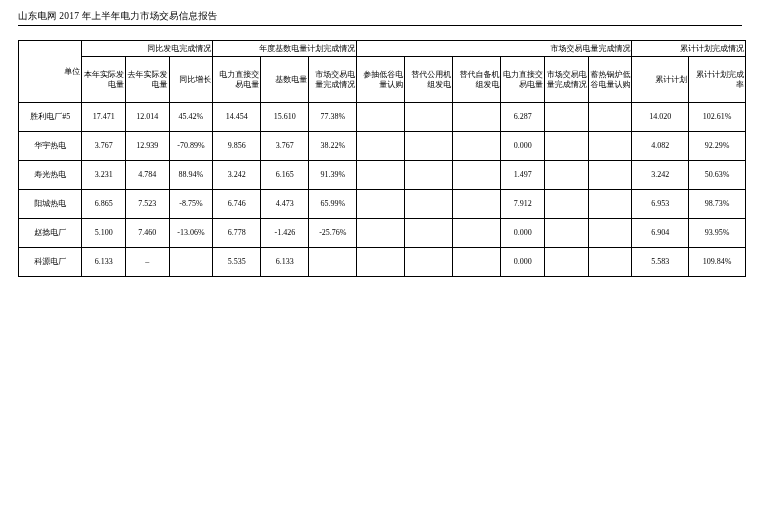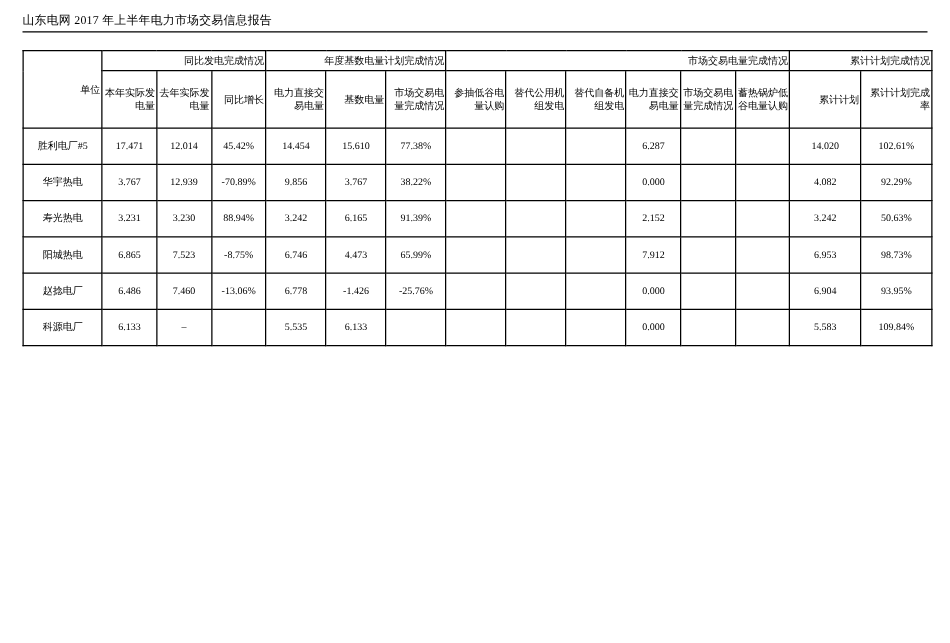--- a/index.html
+++ b/index.html
@@ -167,29 +167,29 @@
         <td class="num"></td>
         <td class="num">0.000</td>
         <td class="num"></td>
         <td class="num"></td>
         <td class="num">4.082</td>
         <td class="num">92.29%</td>
       </tr>
       <tr>
         <td class="name">寿光热电</td>
         <td class="num">3.231</td>
-        <td class="num">3.230</td>
+        <td class="num">4.784</td>
         <td class="num">88.94%</td>
         <td class="num">3.242</td>
         <td class="num">6.165</td>
         <td class="num">91.39%</td>
         <td class="num"></td>
         <td class="num"></td>
         <td class="num"></td>
-        <td class="num">2.152</td>
+        <td class="num">1.497</td>
         <td class="num"></td>
         <td class="num"></td>
         <td class="num">3.242</td>
         <td class="num">50.63%</td>
       </tr>
       <tr>
         <td class="name">阳城热电</td>
         <td class="num">6.865</td>
         <td class="num">7.523</td>
         <td class="num">-8.75%</td>
@@ -200,21 +200,21 @@
         <td class="num"></td>
         <td class="num"></td>
         <td class="num">7.912</td>
         <td class="num"></td>
         <td class="num"></td>
         <td class="num">6.953</td>
         <td class="num">98.73%</td>
       </tr>
       <tr>
         <td class="name">赵捻电厂</td>
-        <td class="num">6.486</td>
+        <td class="num">5.100</td>
         <td class="num">7.460</td>
         <td class="num">-13.06%</td>
         <td class="num">6.778</td>
         <td class="num">-1.426</td>
         <td class="num">-25.76%</td>
         <td class="num"></td>
         <td class="num"></td>
         <td class="num"></td>
         <td class="num">0.000</td>
         <td class="num"></td>

